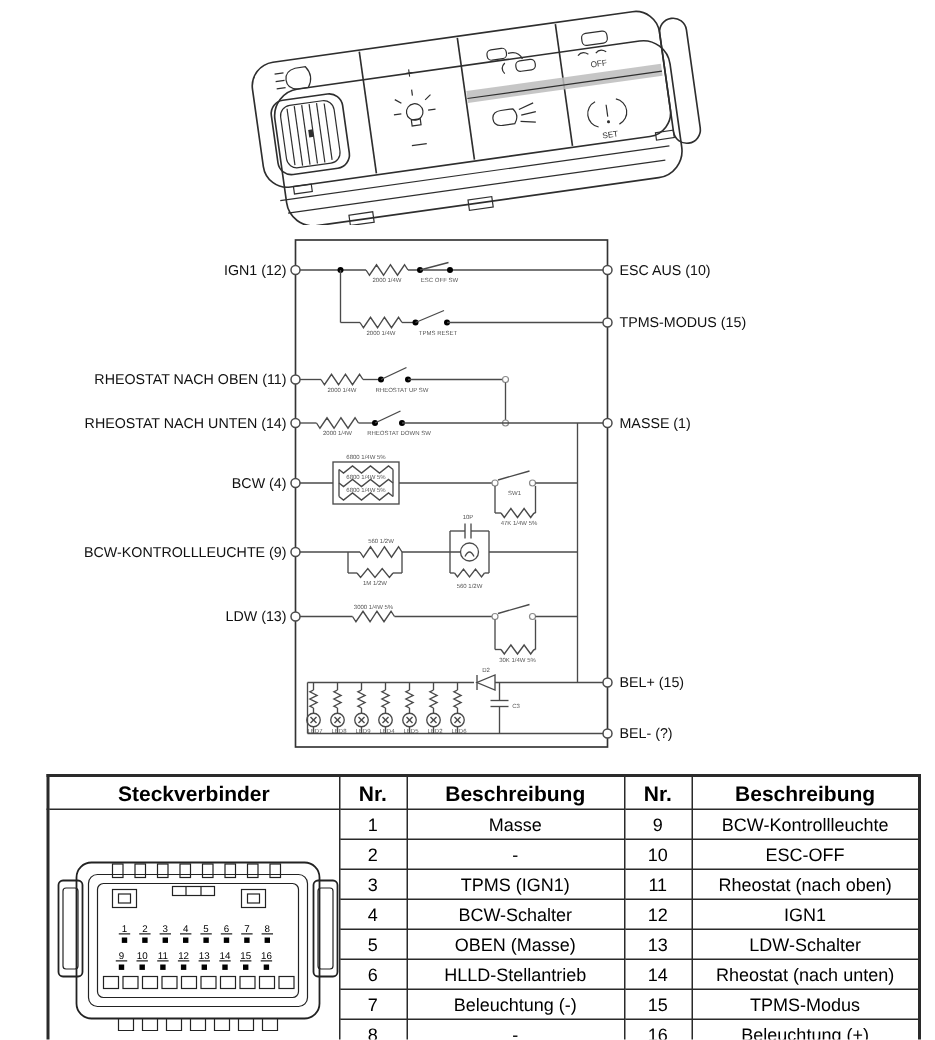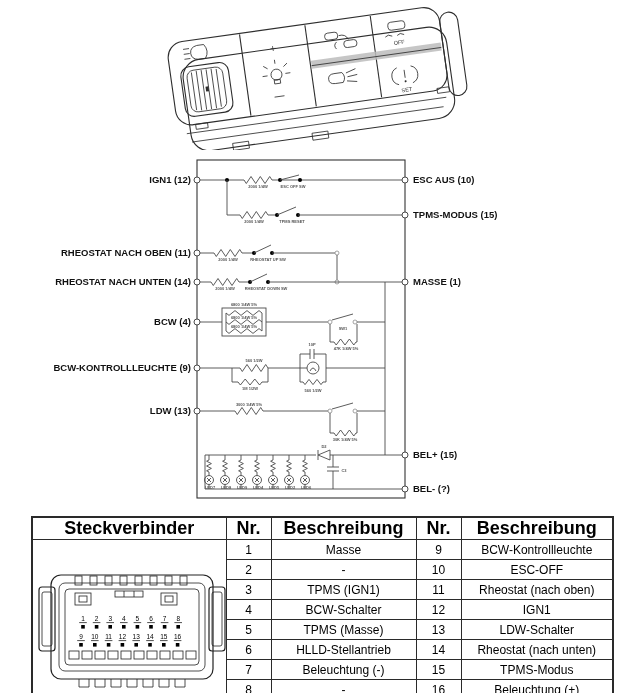--- a/index.html
+++ b/index.html
@@ -21,21 +21,21 @@
   .pnl{stroke:#2e2e2e;stroke-width:1.1;fill:none;}
   .pnl-thin{stroke:#2e2e2e;stroke-width:0.8;fill:none;}
   .icon-txt{fill:#2e2e2e;text-anchor:middle;}
   
   .con{stroke:#222;stroke-width:1.2;fill:none;}
   .con-thin{stroke:#222;stroke-width:0.8;fill:none;}
   .pin-num{font-size:6.5px;fill:#000;text-anchor:middle;}
   
   table.pins{border-collapse:collapse;width:581px;table-layout:fixed;font-size:12px;color:#000;}
   table.pins th,table.pins td{border:1px solid #2a2a2a;text-align:center;vertical-align:middle;padding:0 2px;}
-  table.pins th{font-weight:bold;font-size:18px;height:21px;}
+  table.pins th{font-weight:bold;font-size:14px;height:21px;}
   table.pins td{height:19px;}
   table.pins{border:2px solid #2a2a2a;}
 </style>
 </head>
 <body>
 
 <div class="abs" style="left:150px;top:4px;width:330px;height:146px;">
 <svg width="330" height="146" viewBox="0 0 330 146">
   <g transform="rotate(-8 160 72)">
 
@@ -111,21 +111,21 @@
       <path class="pnl-thin" d="M247,76 a9,9 0 0 0 0,17"></path>
       <path class="pnl-thin" d="M261,76 a9,9 0 0 1 0,17"></path>
       <line class="pnl-thin" x1="254" y1="79" x2="254" y2="87"></line>
       <circle cx="254" cy="90.5" r="1" fill="#2e2e2e" stroke="none"></circle>
       <text class="icon-txt" x="254" y="101" font-size="5.5">SET</text>
     </g>
   </g>
 </svg>
 </div>
 
-<div class="abs" style="left:0;top:150px;width:623px;height:362px;font-weight:bold;">
+<div class="abs" style="left:0;top:150px;width:623px;height:362px;">
 <svg width="623" height="362" viewBox="0 0 623 362">
 
   <rect class="boxline" x="197" y="10" width="208" height="338"></rect>
 
   <g>
     <text class="pin-label" x="191" y="33" text-anchor="end">IGN1 (12)</text>
     <text class="pin-label" x="191" y="106" text-anchor="end">RHEOSTAT NACH OBEN (11)</text>
     <text class="pin-label" x="191" y="135" text-anchor="end">RHEOSTAT NACH UNTEN (14)</text>
     <text class="pin-label" x="191" y="175" text-anchor="end">BCW (4)</text>
     <text class="pin-label" x="191" y="221" text-anchor="end">BCW-KONTROLLLEUCHTE (9)</text>
@@ -503,21 +503,21 @@
     <td>Rheostat (nach oben)</td>
   </tr>
   <tr>
     <td>4</td>
     <td>BCW-Schalter</td>
     <td>12</td>
     <td>IGN1</td>
   </tr>
   <tr>
     <td>5</td>
-    <td>TPMS (Masse)</td>
+    <td>OBEN (Masse)</td>
     <td>13</td>
     <td>LDW-Schalter</td>
   </tr>
   <tr>
     <td>6</td>
     <td>HLLD-Stellantrieb</td>
     <td>14</td>
     <td>Rheostat (nach unten)</td>
   </tr>
   <tr>

